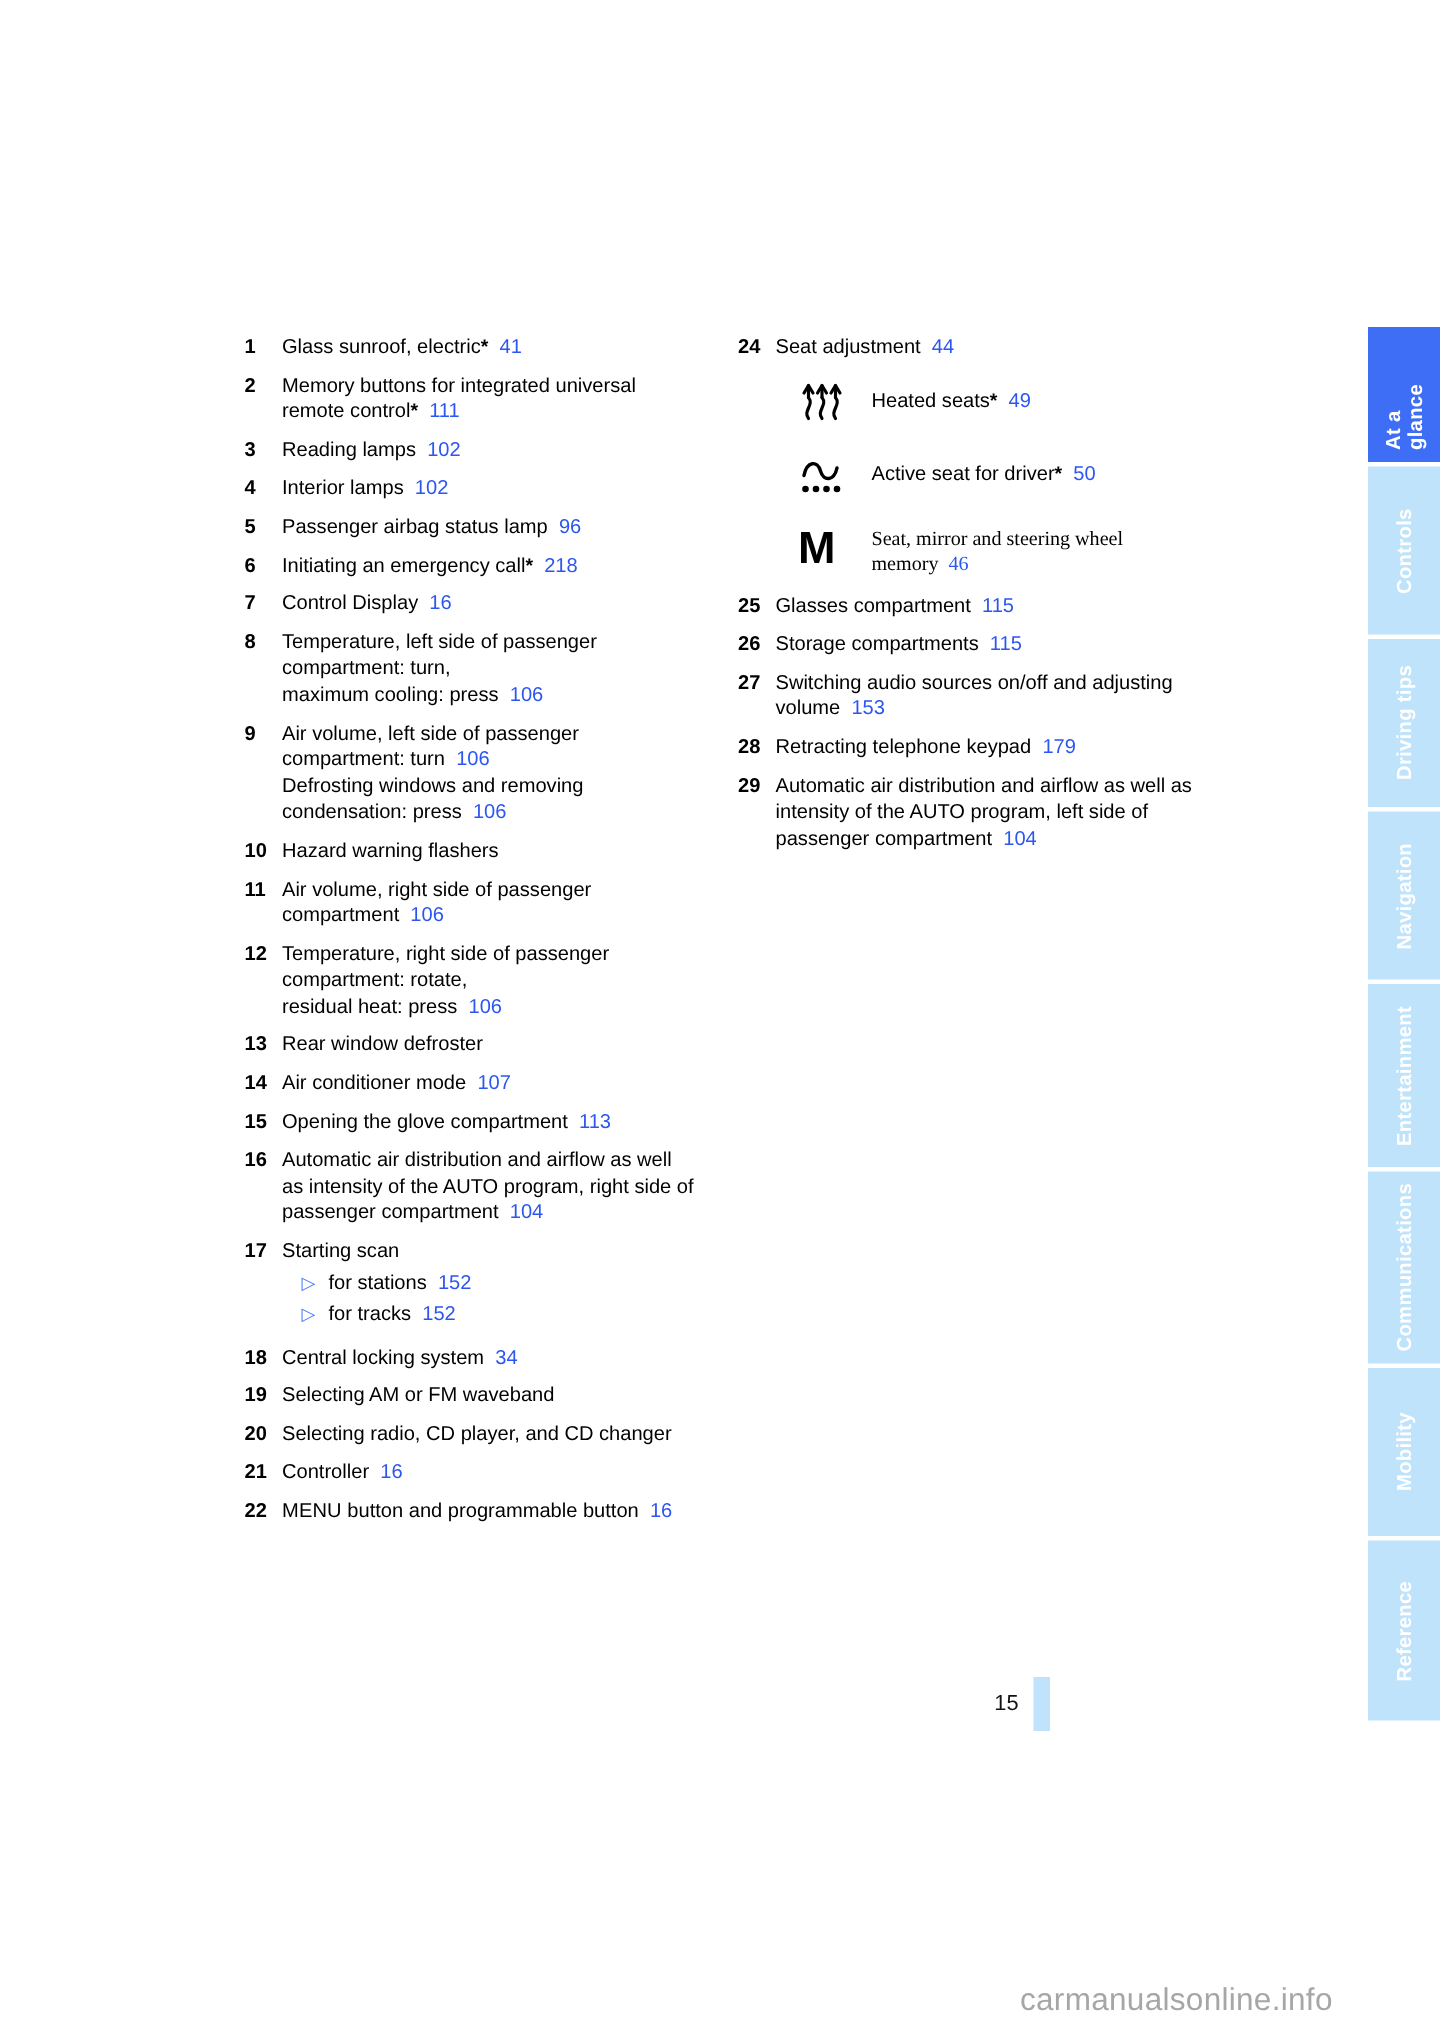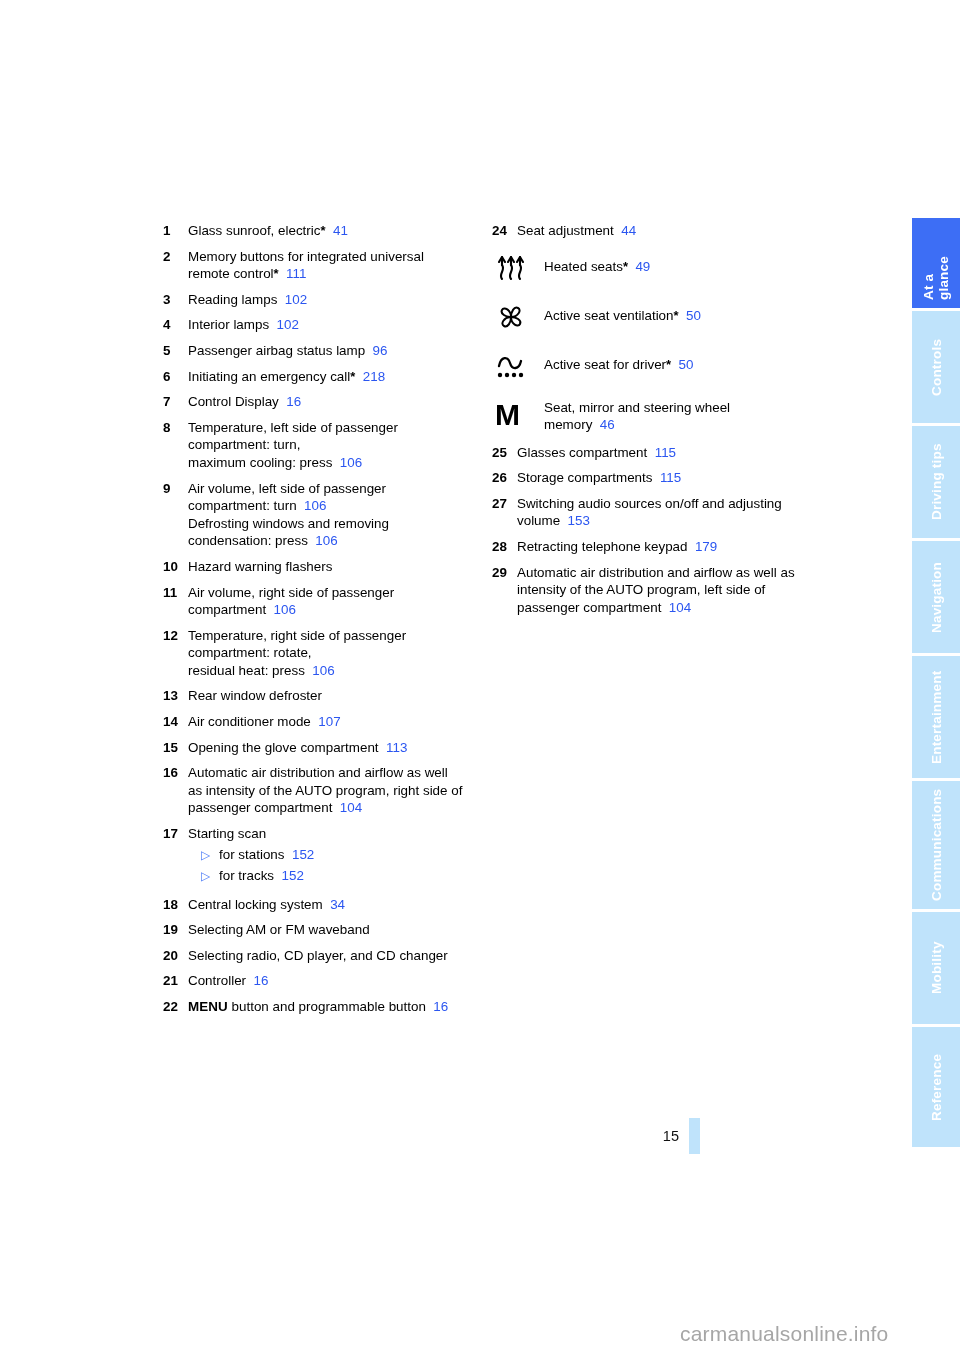--- a/index.html
+++ b/index.html
@@ -79,21 +79,21 @@
     color: #2b56f0;
     white-space: nowrap;
     text-align: center;
   }
   .star {
     font-weight: bold;
     font-size: 13px;
     vertical-align: baseline;
   }
   .menu-kw {
-    font-weight: bold;
+    font-weight: normal;
     letter-spacing: 0.1px;
   }
 
   
   .subrow {
     display: flex;
     align-items: flex-start;
     margin: 3px 0 3px 0;
     padding-left: 13px;
     font-size: 13.4px;
@@ -106,35 +106,36 @@
     line-height: 18px;
   }
 
   
   .icon-entry {
     display: flex;
     align-items: flex-start;
     margin-bottom: 9px;
     font-size: 13.4px;
     line-height: 17.6px;
+    margin-left: 37px;
   }
   .icon-entry .ic {
     flex: 0 0 52px;
     height: 40px;
     display: flex;
     align-items: center;
     justify-content: flex-start;
     padding-left: 3px;
     box-sizing: border-box;
   }
   .icon-entry .body {
     flex: 1 1 auto;
     padding-top: 10px;
   }
-  .icon-entry.memory .body { padding-top: 4px; }
+  .icon-entry.memory .body { padding-top: 4px; font-family: Liberation Serif, serif; }
 
   .mglyph {
     font-size: 30px;
     font-weight: bold;
     font-family: "Liberation Sans", sans-serif;
     line-height: 1;
     color: #000;
   }
 
   
@@ -313,33 +314,20 @@
             <path d="M16 6 L16 14" stroke="#000" stroke-width="2.1" fill="none" stroke-linecap="round"></path>
             <path d="M25 28 C 21 23, 29 19, 25 14" stroke="#000" stroke-width="2.1" fill="none" stroke-linecap="round"></path>
             <path d="M22 11 L25 6 L28 11" stroke="#000" stroke-width="2.1" fill="none" stroke-linecap="round" stroke-linejoin="round"></path>
             <path d="M25 6 L25 14" stroke="#000" stroke-width="2.1" fill="none" stroke-linecap="round"></path>
           </svg>
         </span>
         <span class="body"><span>Heated seats</span><span class="star">*</span><span class="pg">&nbsp;&nbsp;49</span></span>
       </div>
       <div class="icon-entry">
         <span class="ic">
-          <svg width="32" height="32" viewBox="0 0 32 32">
-            <g stroke="#000" stroke-width="2" fill="none">
-              <path d="M16 16 C 16 9, 9 5, 7 9 C 5 13, 11 16, 16 16 Z"></path>
-              <path d="M16 16 C 23 16, 27 9, 23 7 C 19 5, 16 11, 16 16 Z"></path>
-              <path d="M16 16 C 16 23, 23 27, 25 23 C 27 19, 21 16, 16 16 Z"></path>
-              <path d="M16 16 C 9 16, 5 23, 9 25 C 13 27, 16 21, 16 16 Z"></path>
-            </g>
-          </svg>
-        </span>
-        <span class="body"><span>Active seat ventilation</span><span class="star">*</span><span class="pg">&nbsp;&nbsp;50</span></span>
-      </div>
-      <div class="icon-entry">
-        <span class="ic">
           <svg width="34" height="28" viewBox="0 0 34 28">
             <path d="M4 14 C 6 4, 13 4, 15 11 C 17 18, 24 18, 26 9" stroke="#000" stroke-width="2.3" fill="none" stroke-linecap="round"></path>
             <circle cx="5" cy="23" r="2.2" fill="#000"></circle>
             <circle cx="12" cy="23" r="2.2" fill="#000"></circle>
             <circle cx="19" cy="23" r="2.2" fill="#000"></circle>
             <circle cx="26" cy="23" r="2.2" fill="#000"></circle>
           </svg>
         </span>
         <span class="body"><span>Active seat for driver</span><span class="star">*</span><span class="pg">&nbsp;&nbsp;50</span></span>
       </div>

